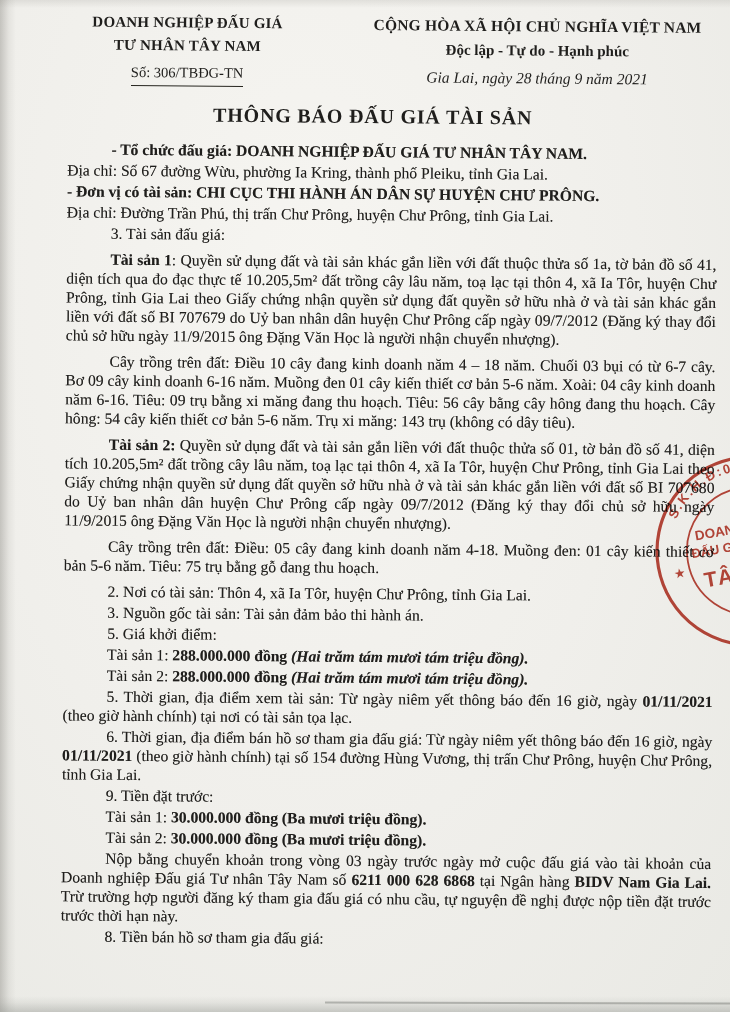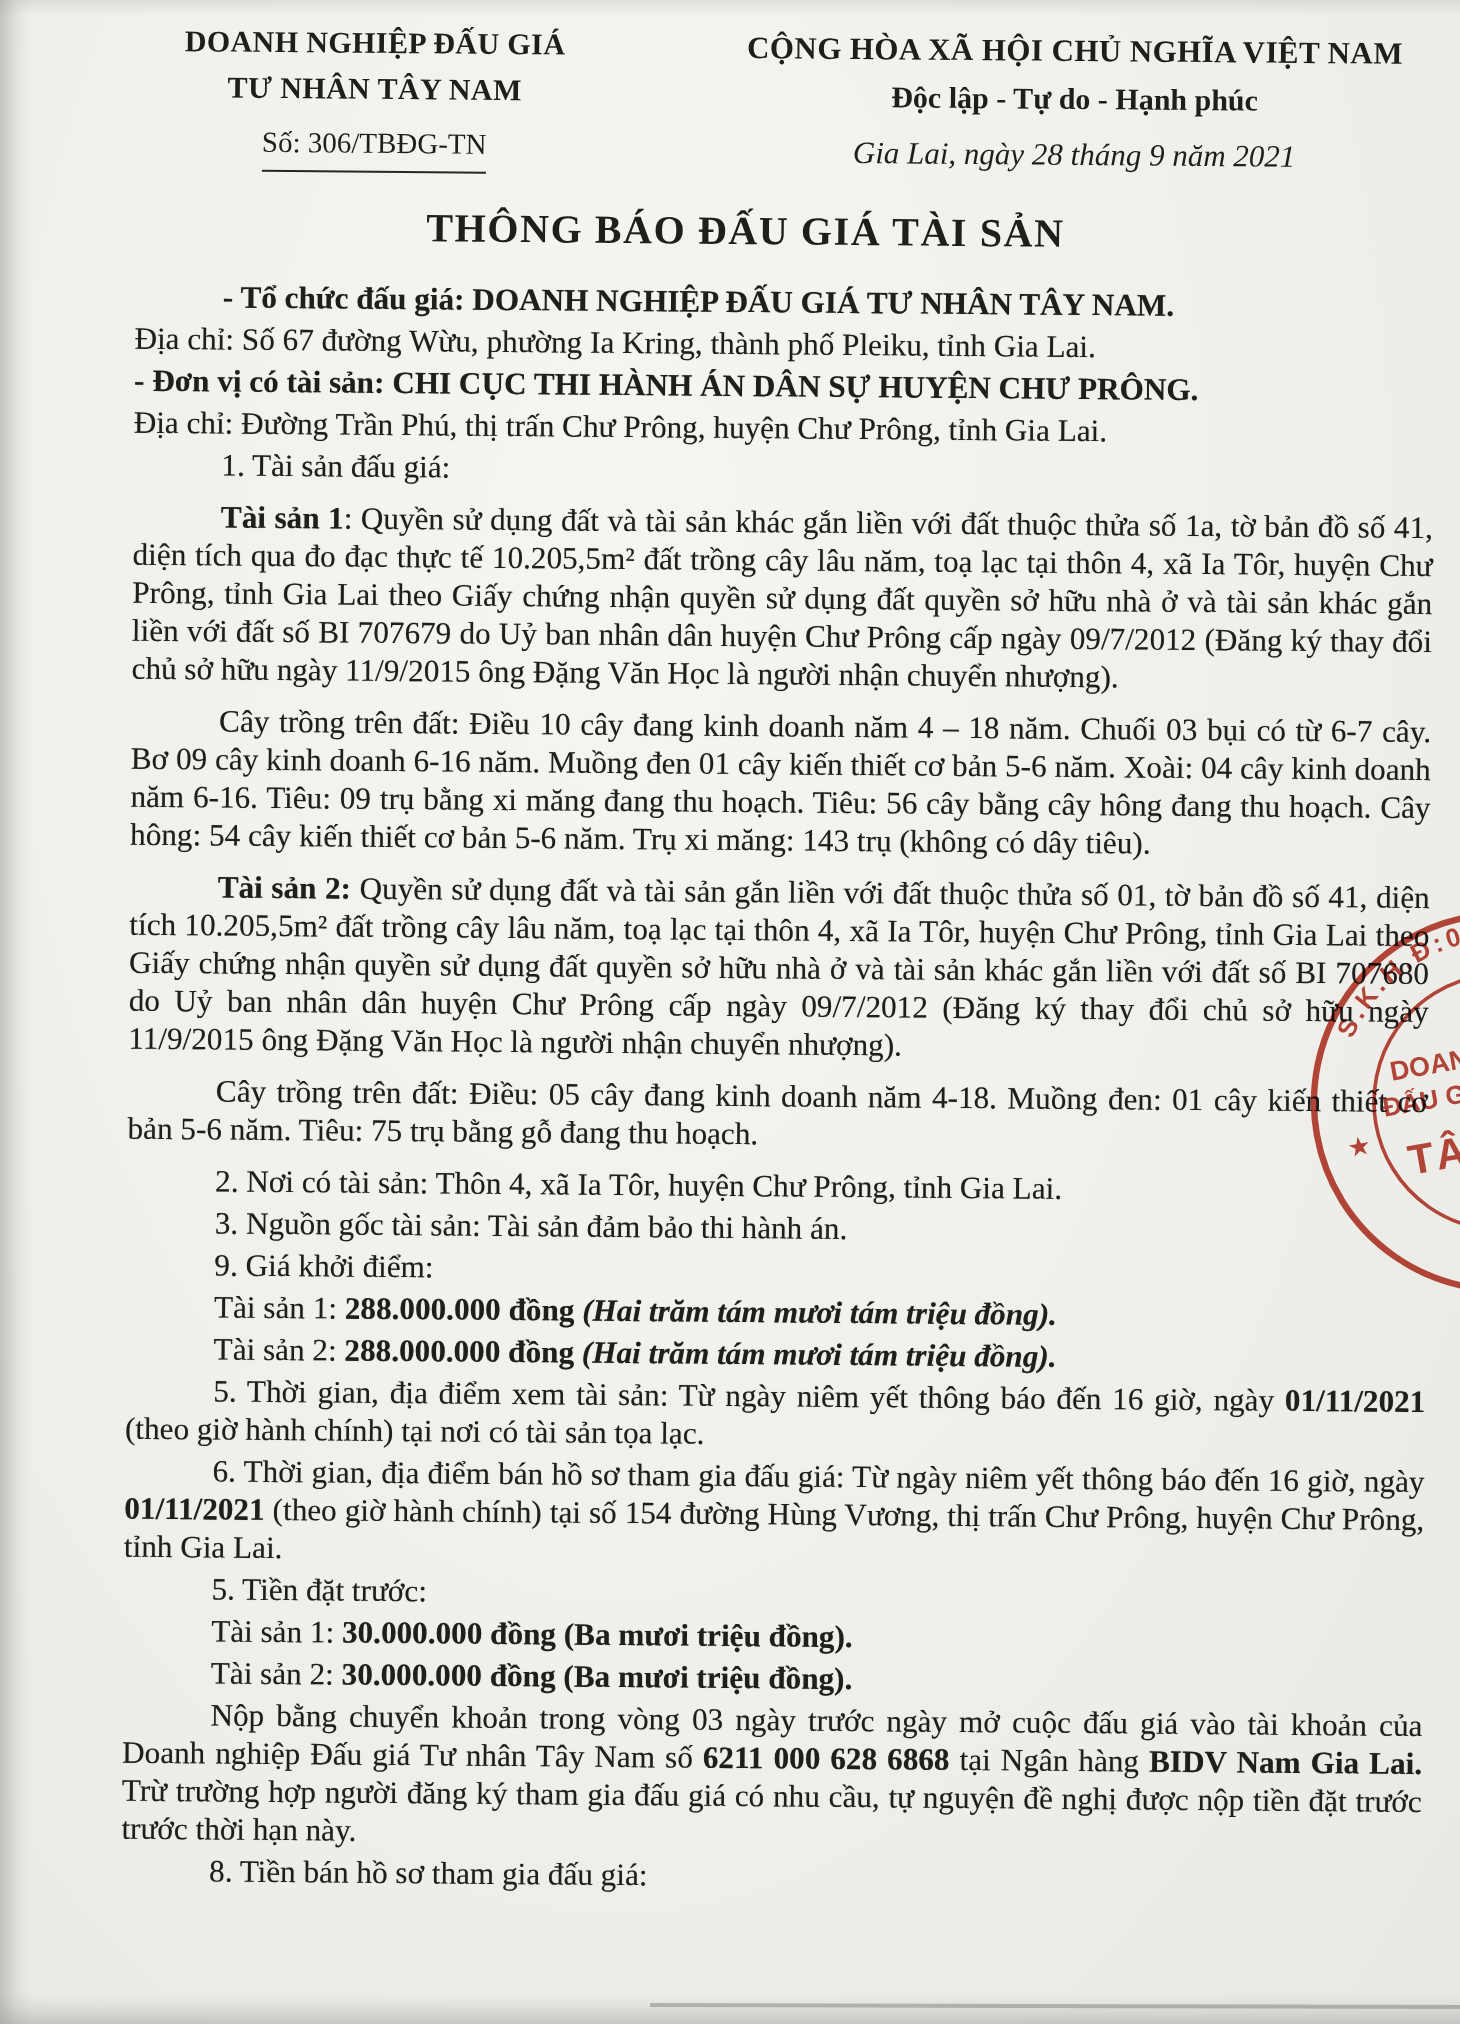--- a/index.html
+++ b/index.html
@@ -88,33 +88,33 @@
     </div>
   </div>
 
   <div class="doc-title">THÔNG BÁO ĐẤU GIÁ TÀI SẢN</div>
 
   <div class="doc-body">
       <p class="para indent"><span class="b">- Tổ chức đấu giá: DOANH NGHIỆP ĐẤU GIÁ TƯ NHÂN TÂY NAM.</span></p>
       <p class="para"><span>Địa chỉ: Số 67 đường Wừu, phường Ia Kring, thành phố Pleiku, tỉnh Gia Lai.</span></p>
       <p class="para"><span class="b">- Đơn vị có tài sản: CHI CỤC THI HÀNH ÁN DÂN SỰ HUYỆN CHƯ PRÔNG.</span></p>
       <p class="para"><span>Địa chỉ: Đường Trần Phú, thị trấn Chư Prông, huyện Chư Prông, tỉnh Gia Lai.</span></p>
-      <p class="para indent"><span>1. Tài sản đấu giá:</span></p>
+      <p class="para indent"><span>3. Tài sản đấu giá:</span></p>
       <p class="para indent gap"><span class="b">Tài sản 1</span><span>: Quyền sử dụng đất và tài sản khác gắn liền với đất thuộc thửa số 1a, tờ bản đồ số 41, diện tích qua đo đạc thực tế 10.205,5m² đất trồng cây lâu năm, toạ lạc tại thôn 4, xã Ia Tôr, huyện Chư Prông, tỉnh Gia Lai theo Giấy chứng nhận quyền sử dụng đất quyền sở hữu nhà ở và tài sản khác gắn liền với đất số BI 707679 do Uỷ ban nhân dân huyện Chư Prông cấp ngày 09/7/2012 (Đăng ký thay đổi chủ sở hữu ngày 11/9/2015 ông Đặng Văn Học là người nhận chuyển nhượng).</span></p>
       <p class="para indent gap"><span>Cây trồng trên đất: Điều 10 cây đang kinh doanh năm 4 – 18 năm. Chuối 03 bụi có từ 6-7 cây. Bơ 09 cây kinh doanh 6-16 năm. Muồng đen 01 cây kiến thiết cơ bản 5-6 năm. Xoài: 04 cây kinh doanh năm 6-16. Tiêu: 09 trụ bằng xi măng đang thu hoạch. Tiêu: 56 cây bằng cây hông đang thu hoạch. Cây hông: 54 cây kiến thiết cơ bản 5-6 năm. Trụ xi măng: 143 trụ (không có dây tiêu).</span></p>
       <p class="para indent gap"><span class="b">Tài sản 2:</span><span> Quyền sử dụng đất và tài sản gắn liền với đất thuộc thửa số 01, tờ bản đồ số 41, diện tích 10.205,5m² đất trồng cây lâu năm, toạ lạc tại thôn 4, xã Ia Tôr, huyện Chư Prông, tỉnh Gia Lai theo Giấy chứng nhận quyền sử dụng đất quyền sở hữu nhà ở và tài sản khác gắn liền với đất số BI 707680 do Uỷ ban nhân dân huyện Chư Prông cấp ngày 09/7/2012 (Đăng ký thay đổi chủ sở hữu ngày 11/9/2015 ông Đặng Văn Học là người nhận chuyển nhượng).</span></p>
       <p class="para indent gap"><span>Cây trồng trên đất: Điều: 05 cây đang kinh doanh năm 4-18. Muồng đen: 01 cây kiến thiết cơ bản 5-6 năm. Tiêu: 75 trụ bằng gỗ đang thu hoạch.</span></p>
       <p class="para indent gap"><span>2. Nơi có tài sản: Thôn 4, xã Ia Tôr, huyện Chư Prông, tỉnh Gia Lai.</span></p>
       <p class="para indent"><span>3. Nguồn gốc tài sản: Tài sản đảm bảo thi hành án.</span></p>
-      <p class="para indent"><span>9. Giá khởi điểm:</span></p>
+      <p class="para indent"><span>5. Giá khởi điểm:</span></p>
       <p class="para indent"><span>Tài sản 1: </span><span class="b">288.000.000 đồng </span><span class="b i">(Hai trăm tám mươi tám triệu đồng).</span></p>
       <p class="para indent"><span>Tài sản 2: </span><span class="b">288.000.000 đồng </span><span class="b i">(Hai trăm tám mươi tám triệu đồng).</span></p>
       <p class="para indent"><span>5. Thời gian, địa điểm xem tài sản: Từ ngày niêm yết thông báo đến 16 giờ, ngày </span><span class="b">01/11/2021</span><span> (theo giờ hành chính) tại nơi có tài sản tọa lạc.</span></p>
       <p class="para indent"><span>6. Thời gian, địa điểm bán hồ sơ tham gia đấu giá: Từ ngày niêm yết thông báo đến 16 giờ, ngày </span><span class="b">01/11/2021</span><span> (theo giờ hành chính) tại số 154 đường Hùng Vương, thị trấn Chư Prông, huyện Chư Prông, tỉnh Gia Lai.</span></p>
-      <p class="para indent"><span>5. Tiền đặt trước:</span></p>
+      <p class="para indent"><span>9. Tiền đặt trước:</span></p>
       <p class="para indent"><span>Tài sản 1: </span><span class="b">30.000.000 đồng (Ba mươi triệu đồng).</span></p>
       <p class="para indent"><span>Tài sản 2: </span><span class="b">30.000.000 đồng (Ba mươi triệu đồng).</span></p>
       <p class="para indent"><span>Nộp bằng chuyển khoản trong vòng 03 ngày trước ngày mở cuộc đấu giá vào tài khoản của Doanh nghiệp Đấu giá Tư nhân Tây Nam số </span><span class="b">6211 000 628 6868</span><span> tại Ngân hàng </span><span class="b">BIDV Nam Gia Lai.</span><span> Trừ trường hợp người đăng ký tham gia đấu giá có nhu cầu, tự nguyện đề nghị được nộp tiền đặt trước trước thời hạn này.</span></p>
       <p class="para indent"><span>8. Tiền bán hồ sơ tham gia đấu giá:</span></p>
     </div>
 
 </div>
 
 <svg class="stamp" viewBox="-100 -100 200 200">
   <defs>

